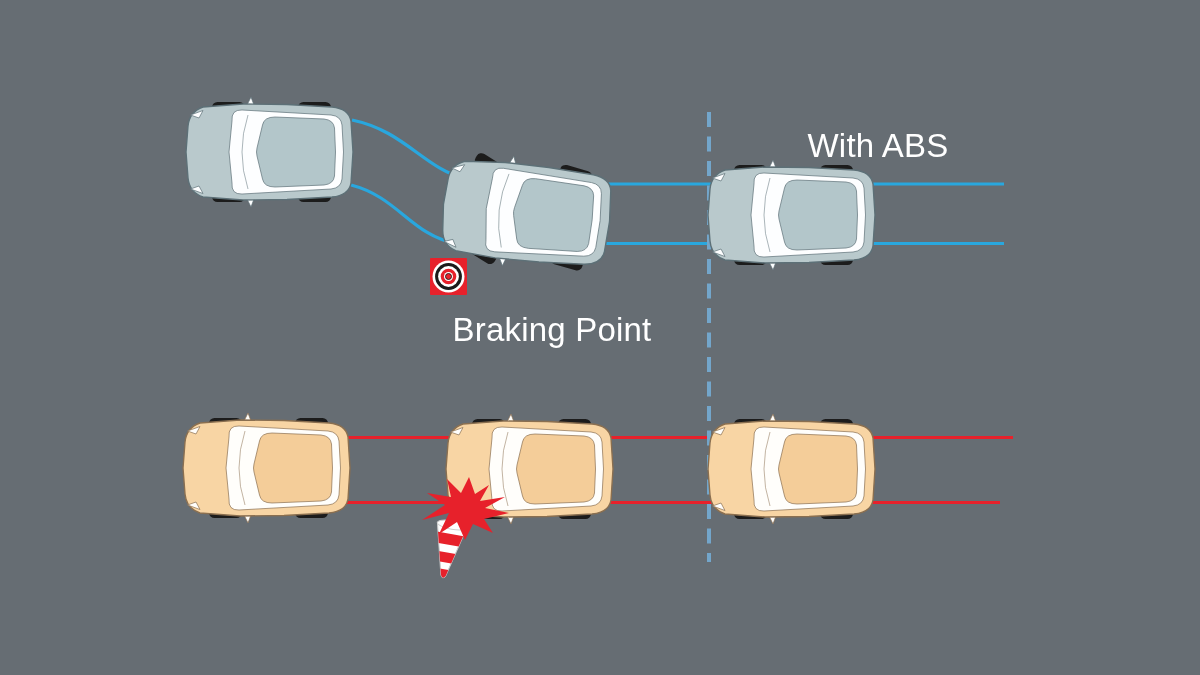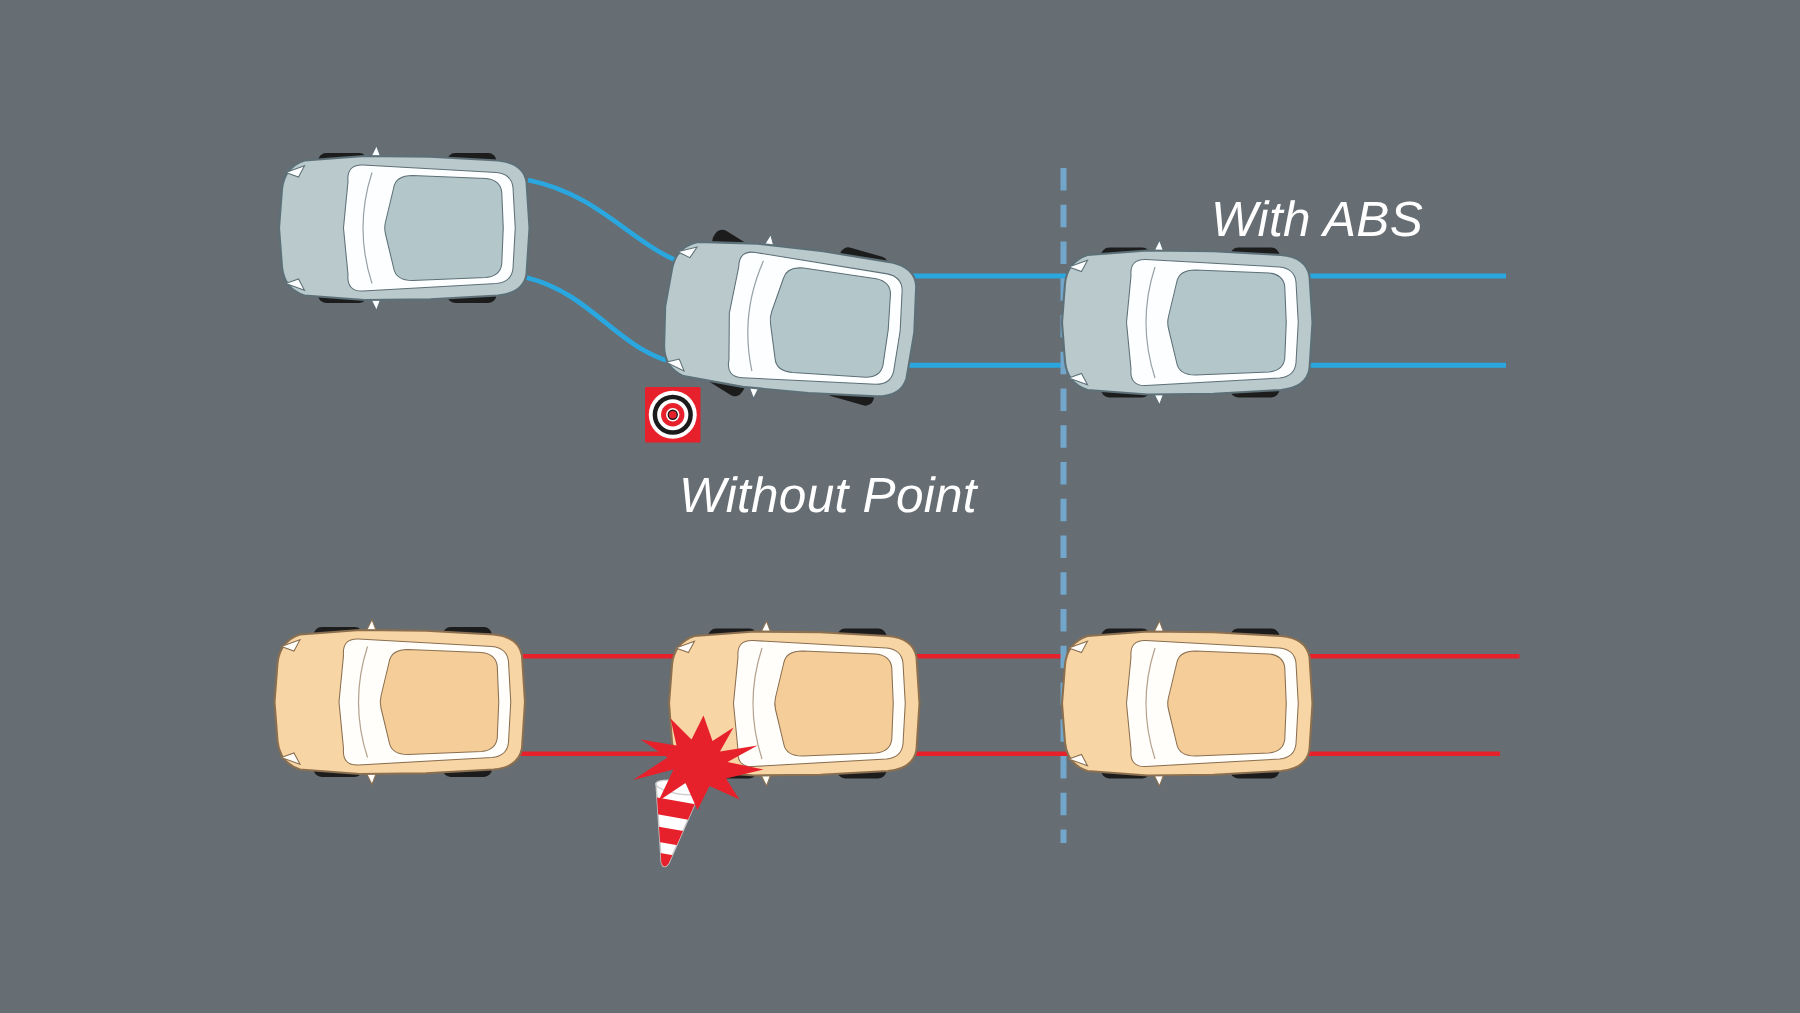--- a/index.html
+++ b/index.html
@@ -1,21 +1,21 @@
 <!DOCTYPE html>
 <html style="--bg: #666d73; --text: #ffffff; --abs-line: #29a7de; --no-abs-line: #e7212b; --divider: #73a6cb; --tire: #1c1c1c; --abs-car-body: #b9c9cc; --abs-car-roof: #b3c6ca; --abs-car-outline: #5d7077; --abs-car-glass: #fdfeff; --no-abs-car-body: #f8d5a4; --no-abs-car-roof: #f4cd99; --no-abs-car-outline: #8a6f50; --no-abs-car-glass: #fffefb;"><head>
 <meta charset="utf-8">
 <style>
   html,body{margin:0;padding:0;}
   body{
     width:1200px;height:675px;overflow:hidden;
     font-family:"Liberation Sans", sans-serif;
     background:var(--bg,#666d73);
   }
-  #stage{position:relative;width:1176px;height:675px;background:var(--bg,#666d73);font-style:italic;}
+  #stage{position:relative;width:1176px;height:675px;background:var(--bg,#666d73);}
   #scene{position:absolute;left:0;top:0;}
   .label{
     position:absolute;transform:translate(-50%,-50%);
     color:var(--text,#ffffff);font-size:33px;font-weight:400;
     letter-spacing:0.2px;white-space:nowrap;
   }
   
   .abs-line{stroke:var(--abs-line,#29a7de);stroke-width:3.2;fill:none;}
   .noabs-line{stroke:var(--no-abs-line,#e7212b);stroke-width:3;fill:none;}
   .divider{stroke:var(--divider,#73a6cb);stroke-width:4;fill:none;stroke-dasharray:15 9.5;}
@@ -126,14 +126,14 @@
       <circle cx="448.5" cy="276.5" r="16" fill="#ffffff"></circle>
       <circle cx="448.5" cy="276.5" r="13.4" fill="#1b1b1b"></circle>
       <circle cx="448.5" cy="276.5" r="10.4" fill="#ffffff"></circle>
       <circle cx="448.5" cy="276.5" r="7.8" fill="var(--no-abs-line,#e7212b)"></circle>
       <circle cx="448.5" cy="276.5" r="4.5" fill="#ffffff"></circle>
       <circle cx="448.5" cy="276.5" r="3" fill="var(--no-abs-line,#e7212b)" stroke="#1b1b1b" stroke-width="0.9"></circle>
     </g>
   </svg>
 
   <div class="label" style="left:878px;top:146px;">With ABS</div>
-  <div class="label" style="left:552px;top:330px;">Without Point</div>
+  <div class="label" style="left:552px;top:330px;">Braking Point</div>
 </div>
 
 </body></html>

